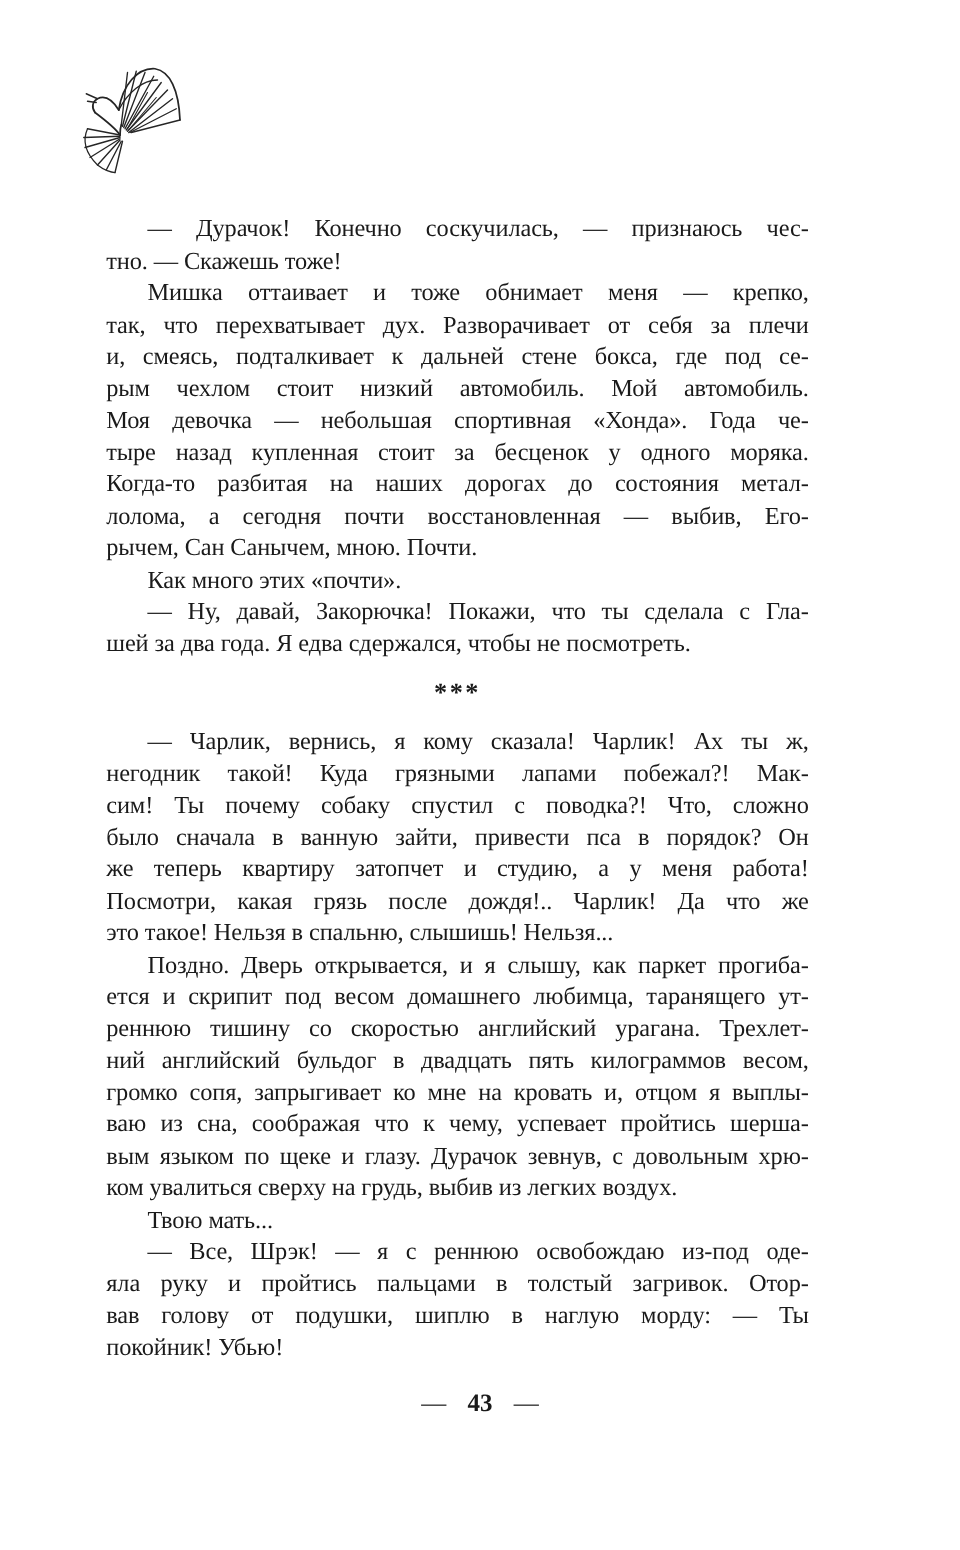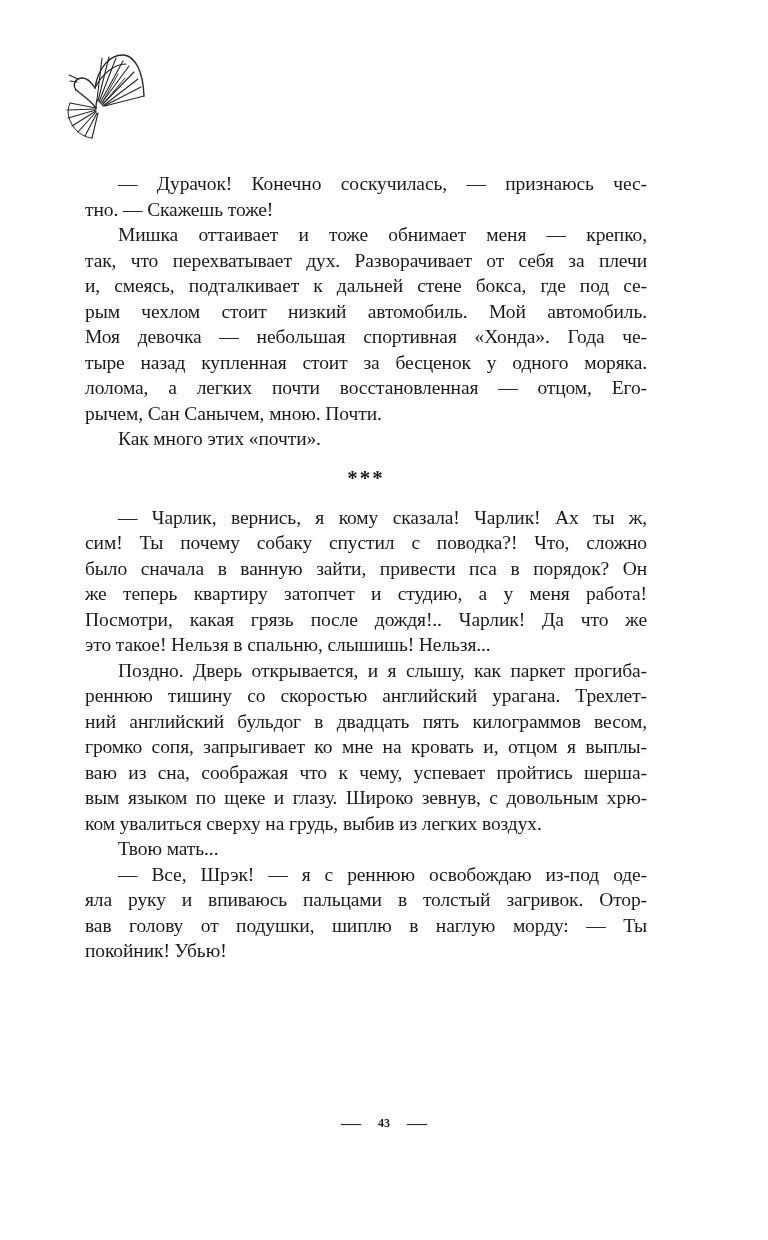--- a/index.html
+++ b/index.html
@@ -76,21 +76,21 @@
     align-items: center;
     gap: 17px;
     font-size: 20px;
   }
   .footer .dash {
     letter-spacing: 0;
     font-weight: normal;
   }
   .footer .num {
     font-weight: bold;
-    font-size: 12px;
+    font-size: 20px;
   }
 </style>
 </head>
 <body>
 
 <div class="page">
 
   <div class="bird">
     <svg viewBox="0 0 92 94" fill="none" stroke="#262626" stroke-width="1.4" stroke-linecap="round">
 
@@ -133,50 +133,57 @@
         <div class="line first">— Дурачок! Конечно соскучилась, — признаюсь чес-</div>
         <div class="line last">тно. — Скажешь тоже!</div>
       </div>
       <div class="paragraph">
         <div class="line first">Мишка оттаивает и тоже обнимает меня — крепко,</div>
         <div class="line">так, что перехватывает дух. Разворачивает от себя за плечи</div>
         <div class="line">и, смеясь, подталкивает к дальней стене бокса, где под се-</div>
         <div class="line">рым чехлом стоит низкий автомобиль. Мой автомобиль.</div>
         <div class="line">Моя девочка — небольшая спортивная «Хонда». Года че-</div>
         <div class="line">тыре назад купленная стоит за бесценок у одного моряка.</div>
-        <div class="line">лолома, а легких почти восстановленная — отцом, Его-</div>
+        <div class="line">Когда-то разбитая на наших дорогах до состояния метал-</div>
+        <div class="line">лолома, а сегодня почти восстановленная — выбив, Его-</div>
         <div class="line last">рычем, Сан Санычем, мною. Почти.</div>
       </div>
       <div class="paragraph">
         <div class="line first last">Как много этих «почти».</div>
       </div>
+      <div class="paragraph">
+        <div class="line first">— Ну, давай, Закорючка! Покажи, что ты сделала с Гла-</div>
+        <div class="line last">шей за два года. Я едва сдержался, чтобы не посмотреть.</div>
+      </div>
       <div class="separator">***</div>
       <div class="paragraph">
         <div class="line first">— Чарлик, вернись, я кому сказала! Чарлик! Ах ты ж,</div>
+        <div class="line">негодник такой! Куда грязными лапами побежал?! Мак-</div>
         <div class="line">сим! Ты почему собаку спустил с поводка?! Что, сложно</div>
         <div class="line">было сначала в ванную зайти, привести пса в порядок? Он</div>
         <div class="line">же теперь квартиру затопчет и студию, а у меня работа!</div>
         <div class="line">Посмотри, какая грязь после дождя!.. Чарлик! Да что же</div>
         <div class="line last">это такое! Нельзя в спальню, слышишь! Нельзя...</div>
       </div>
       <div class="paragraph">
         <div class="line first">Поздно. Дверь открывается, и я слышу, как паркет прогиба-</div>
+        <div class="line">ется и скрипит под весом домашнего любимца, таранящего ут-</div>
         <div class="line">реннюю тишину со скоростью английский урагана. Трехлет-</div>
         <div class="line">ний английский бульдог в двадцать пять килограммов весом,</div>
         <div class="line">громко сопя, запрыгивает ко мне на кровать и, отцом я выплы-</div>
         <div class="line">ваю из сна, соображая что к чему, успевает пройтись шерша-</div>
-        <div class="line">вым языком по щеке и глазу. Широко зевнув, с довольным хрю-</div>
+        <div class="line">вым языком по щеке и глазу. Дурачок зевнув, с довольным хрю-</div>
         <div class="line last">ком увалиться сверху на грудь, выбив из легких воздух.</div>
       </div>
       <div class="paragraph">
         <div class="line first last">Твою мать...</div>
       </div>
       <div class="paragraph">
         <div class="line first">— Все, Шрэк! — я с реннюю освобождаю из-под оде-</div>
-        <div class="line">яла руку и впиваюсь пальцами в толстый загривок. Отор-</div>
+        <div class="line">яла руку и пройтись пальцами в толстый загривок. Отор-</div>
         <div class="line">вав голову от подушки, шиплю в наглую морду: — Ты</div>
         <div class="line last">покойник! Убью!</div>
       </div>
     </div>
 
   <div class="footer">
     <span class="dash">—</span>
     <span class="num">43</span>
     <span class="dash">—</span>
   </div>

